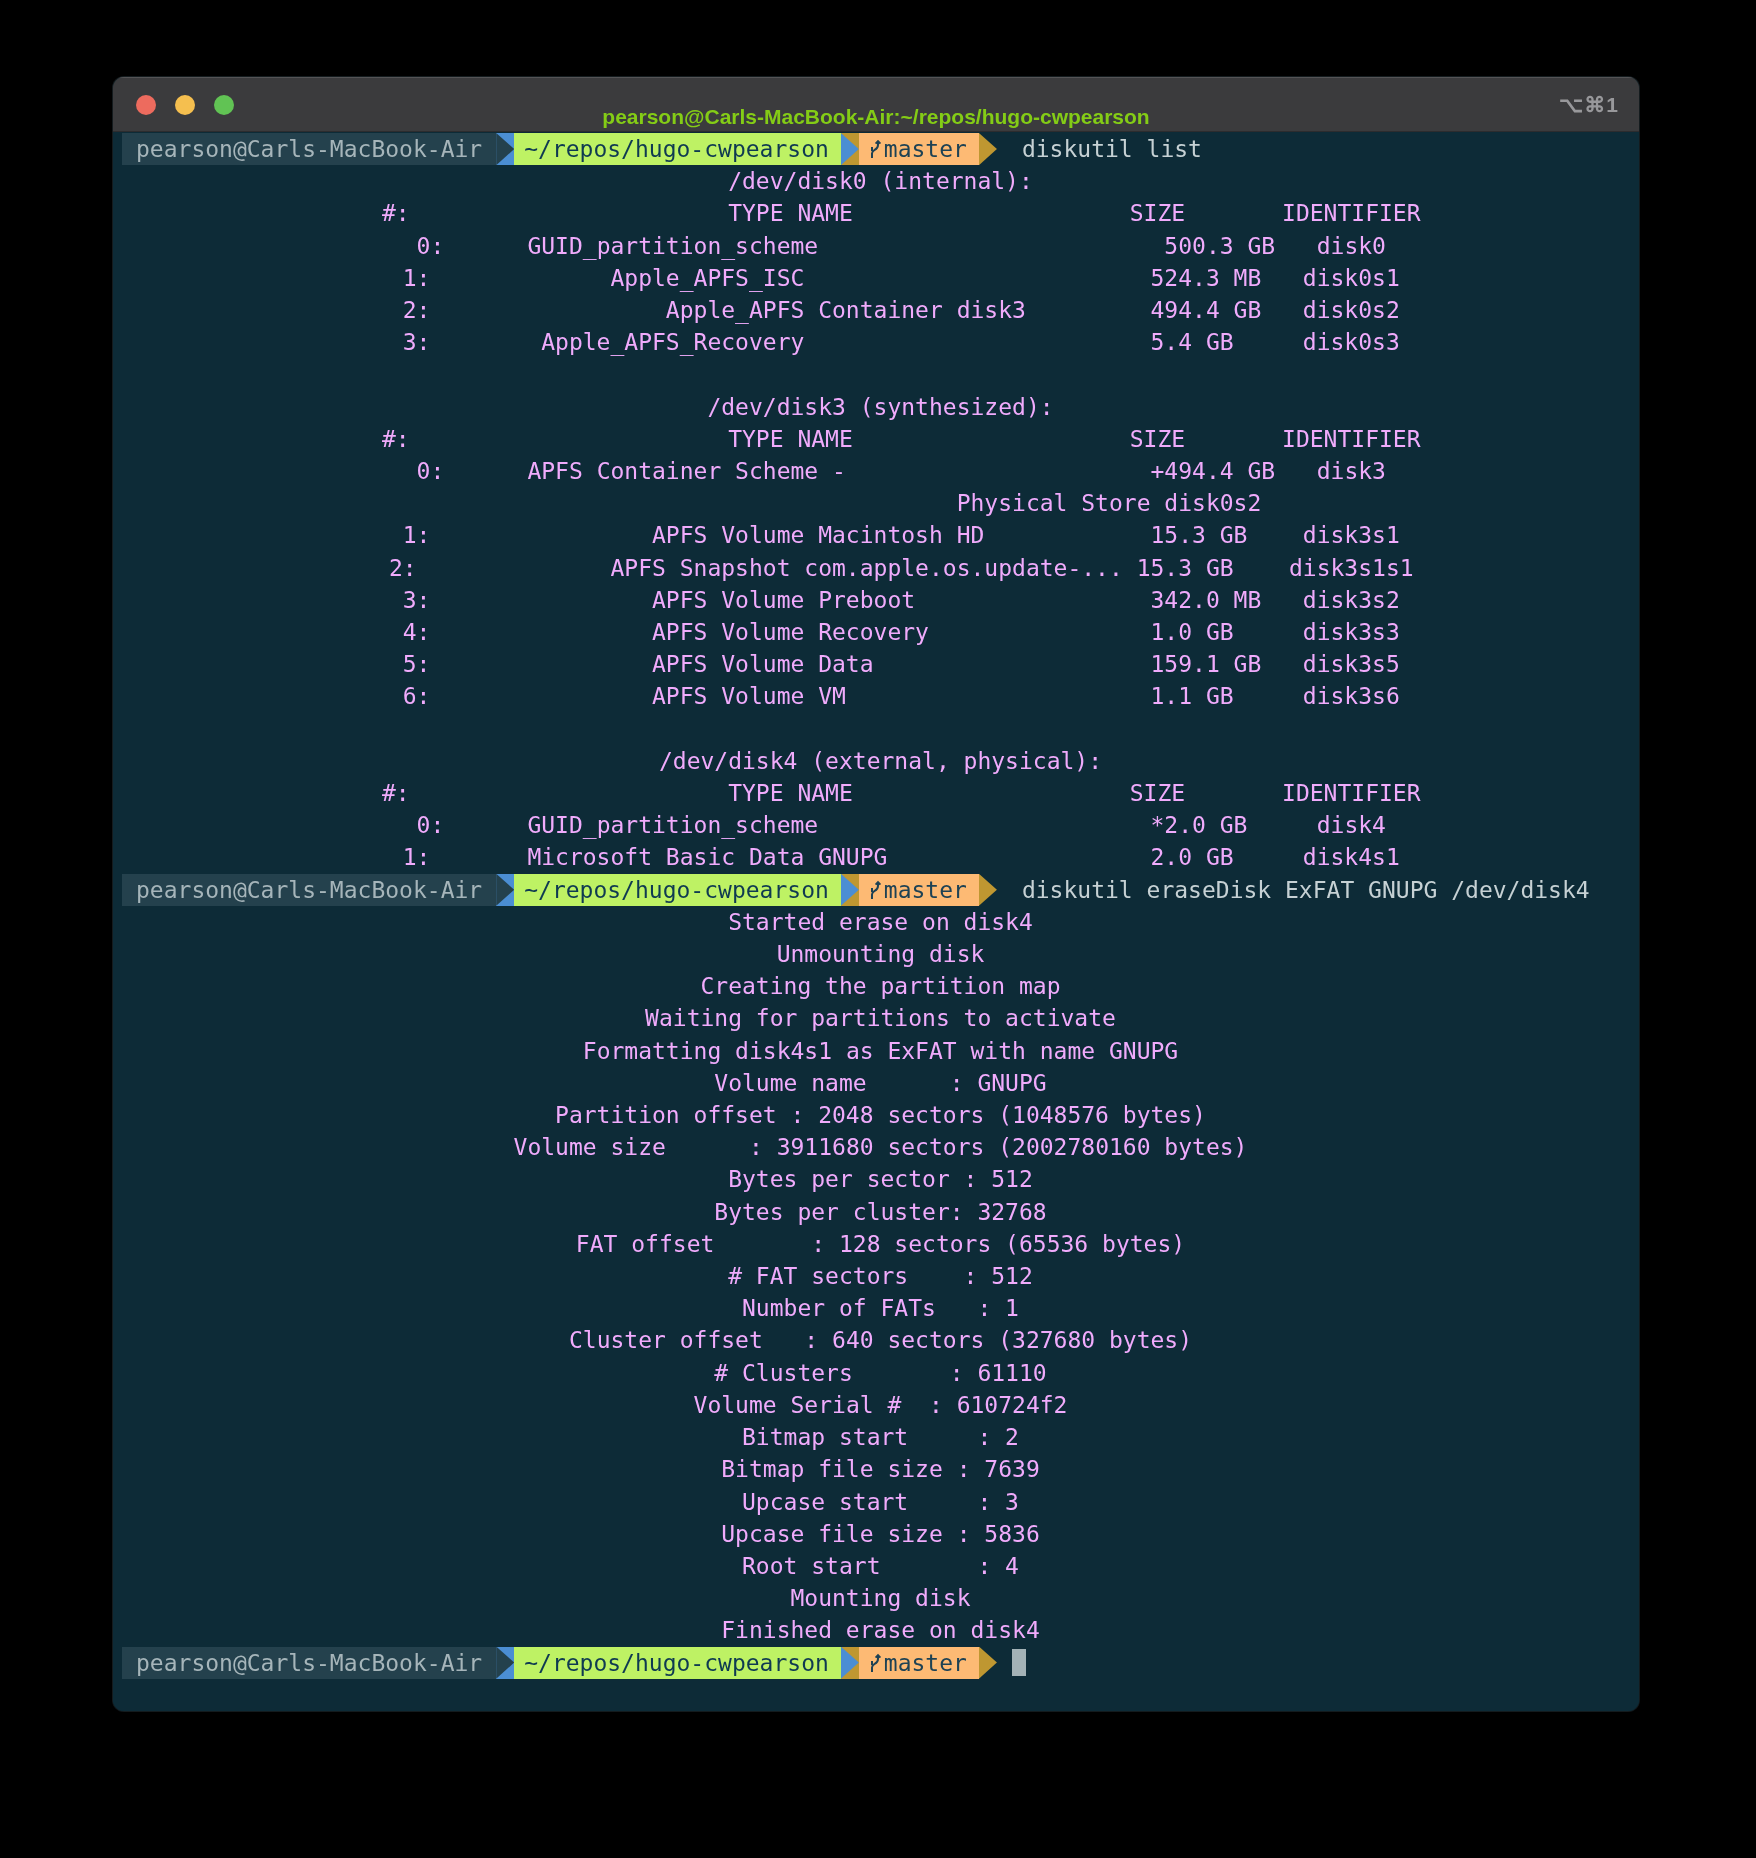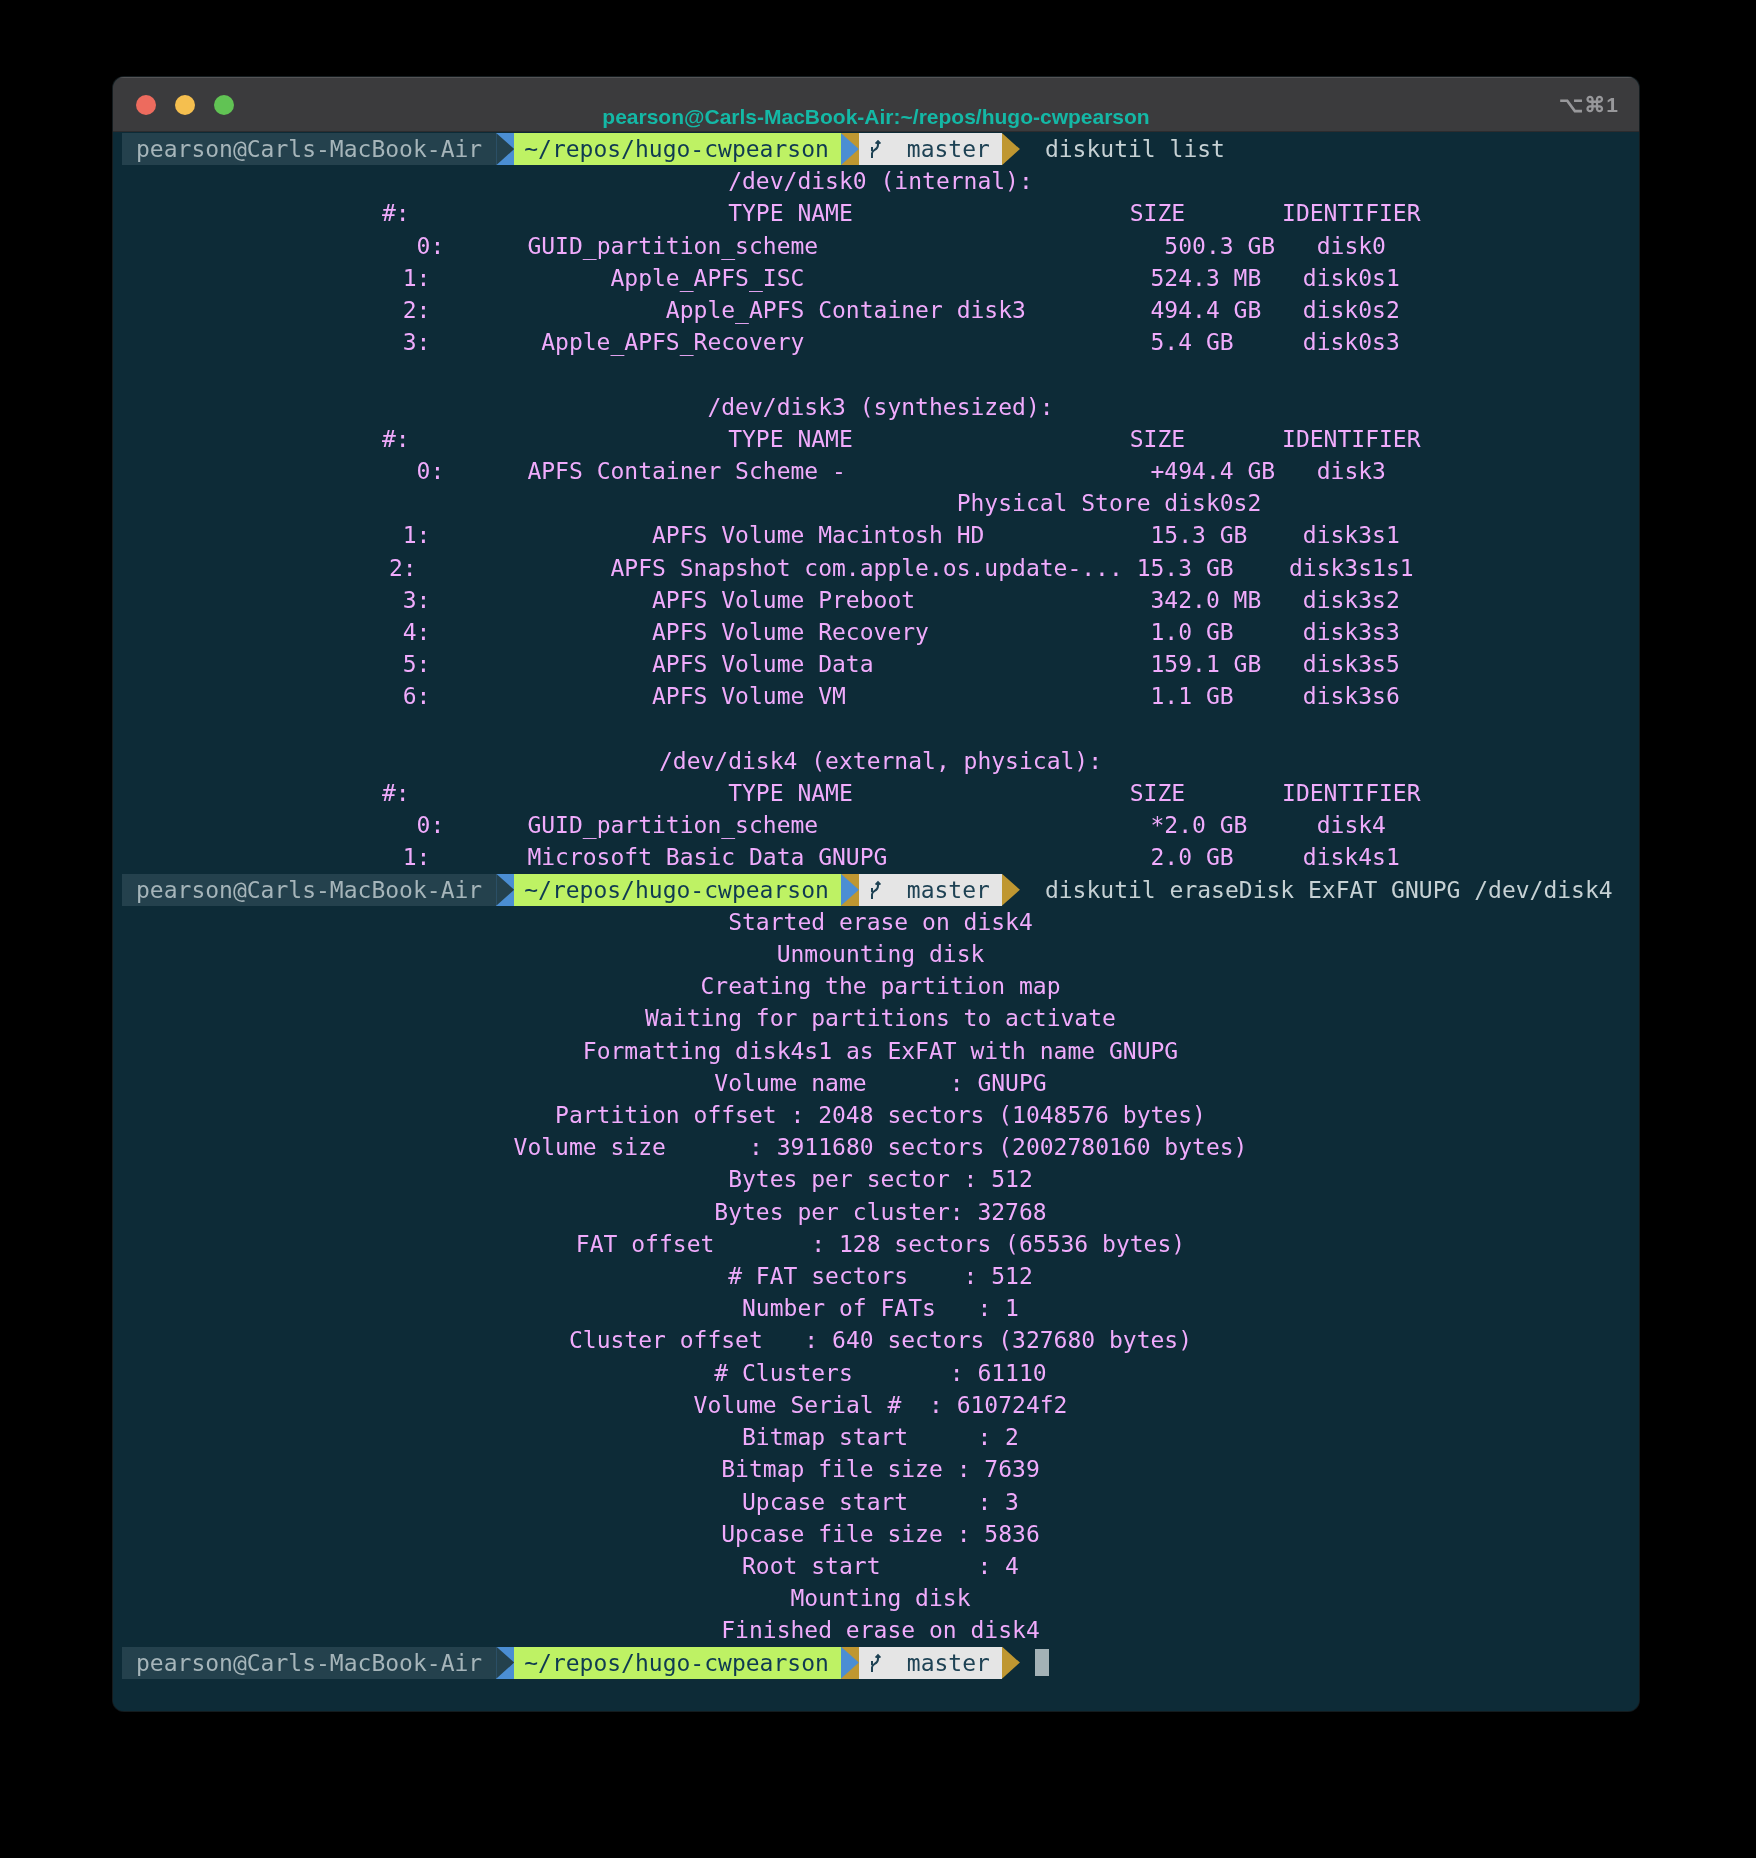--- a/index.html
+++ b/index.html
@@ -20,39 +20,39 @@
     box-shadow:inset 0 1px 0 #545456, inset 0 -1px 0 #2c2c2e;
     font-family:"Liberation Sans", sans-serif;
   }
   .traffic { display:flex; gap:19px; padding-left:23px; }
   .light { width:20px; height:20px; border-radius:50%; border:none; padding:0; cursor:default; }
   .light.red    { background:#ed6b5e; }
   .light.yellow { background:#f5bf4f; }
   .light.green  { background:#61c354; }
   .title {
     position:absolute; left:0; right:0; text-align:center;
-    color:#14b8a6; font-size:21px; font-weight:bold; pointer-events:none;margin-top:24px;
+    color:#84cc16; font-size:21px; font-weight:bold; pointer-events:none;margin-top:24px;
   }
   .shortcut {
     margin-left:auto; padding-right:20px; color:#98989b;
     font-size:21px; font-weight:bold; letter-spacing:1px;
   }
   .terminal {
     position:absolute; top:55px; left:0; right:0; bottom:0;
     background:#0d2b37; color:#b3c0c5;
     font-size:23px; line-height:32.2px;
     padding:1px 0 0 9px;
     text-align:center;
   }
   pre.out { margin:0; font:inherit; color:#f0abfc; }
   .prompt-line { display:flex; height:32.2px; align-items:stretch; }
   .seg { display:inline-flex; align-items:center; white-space:pre; }
   .seg-user   { background:#24414d; color:#a6b5ba; padding:0 14px 0 14px; }
   .seg-path   { background:#bef264; color:#0f3a51; padding:0 12px 0 10px; }
-  .seg-branch { background:#e5e5e5; color:#1e4254; padding:0 12px 0 8px; gap:24px; }
+  .seg-branch { background:#fdba74; color:#1e4254; padding:0 12px 0 8px; gap:1px; }
   .sep { width:18px; position:relative; flex:0 0 18px; }
   .sep i { position:absolute; inset:0; display:block; clip-path:polygon(0 0,100% 50%,0 100%); }
   .sep-user-path   { background:#4b8ed3; } .sep-user-path i   { background:#24414d; }
   .sep-path-branch { background:#bf9731; } .sep-path-branch i { background:#4b8ed3; }
   .sep-branch-end  { background:transparent; } .sep-branch-end i { background:#bf9731; }
   .cmd { margin-left:25px; color:#c6d1d4; align-self:center; white-space:pre; }
   .cursor {
     width:14px; height:27px; background:#a3b2b6; align-self:center; margin-left:15px;
   }
   .branch-icon { display:block; }

